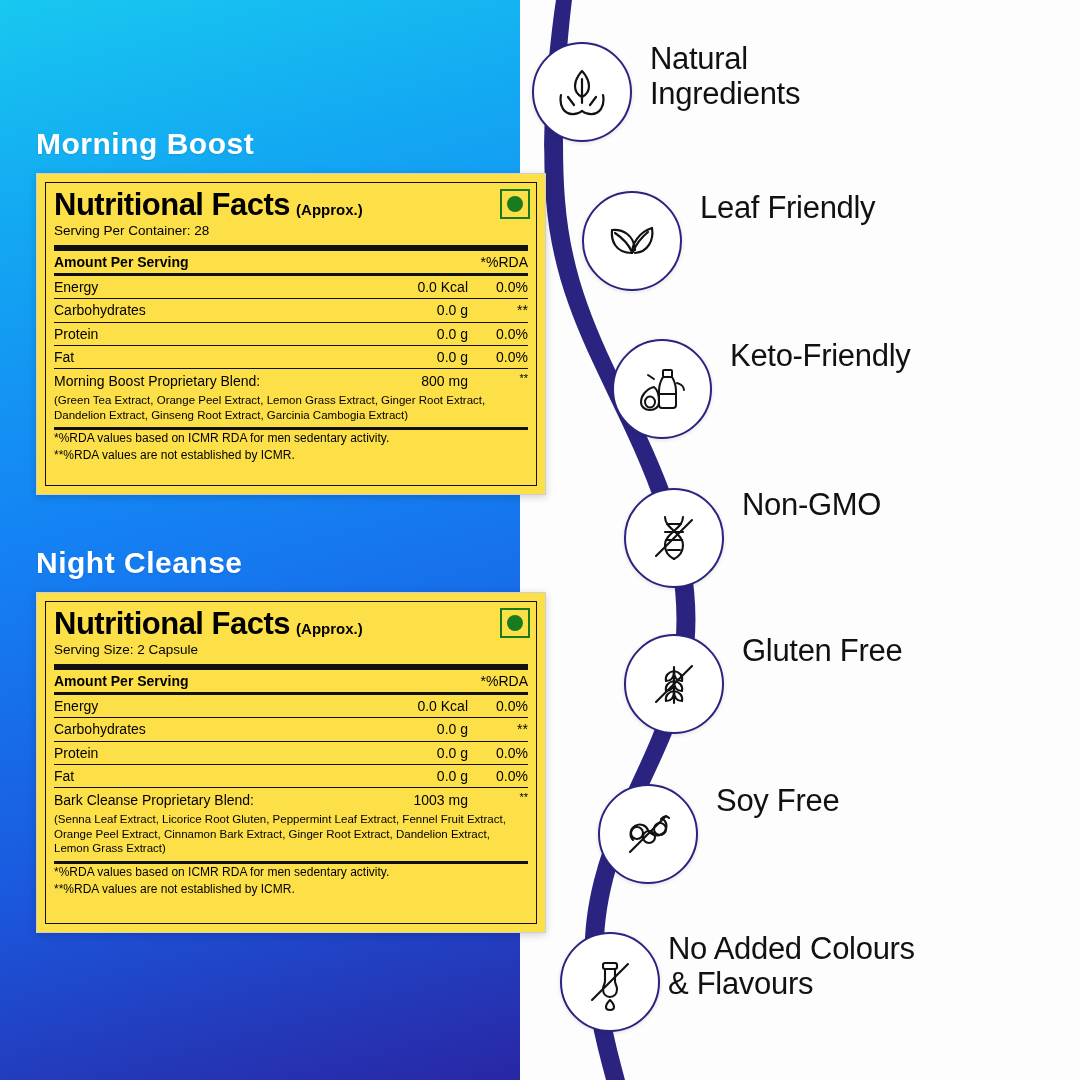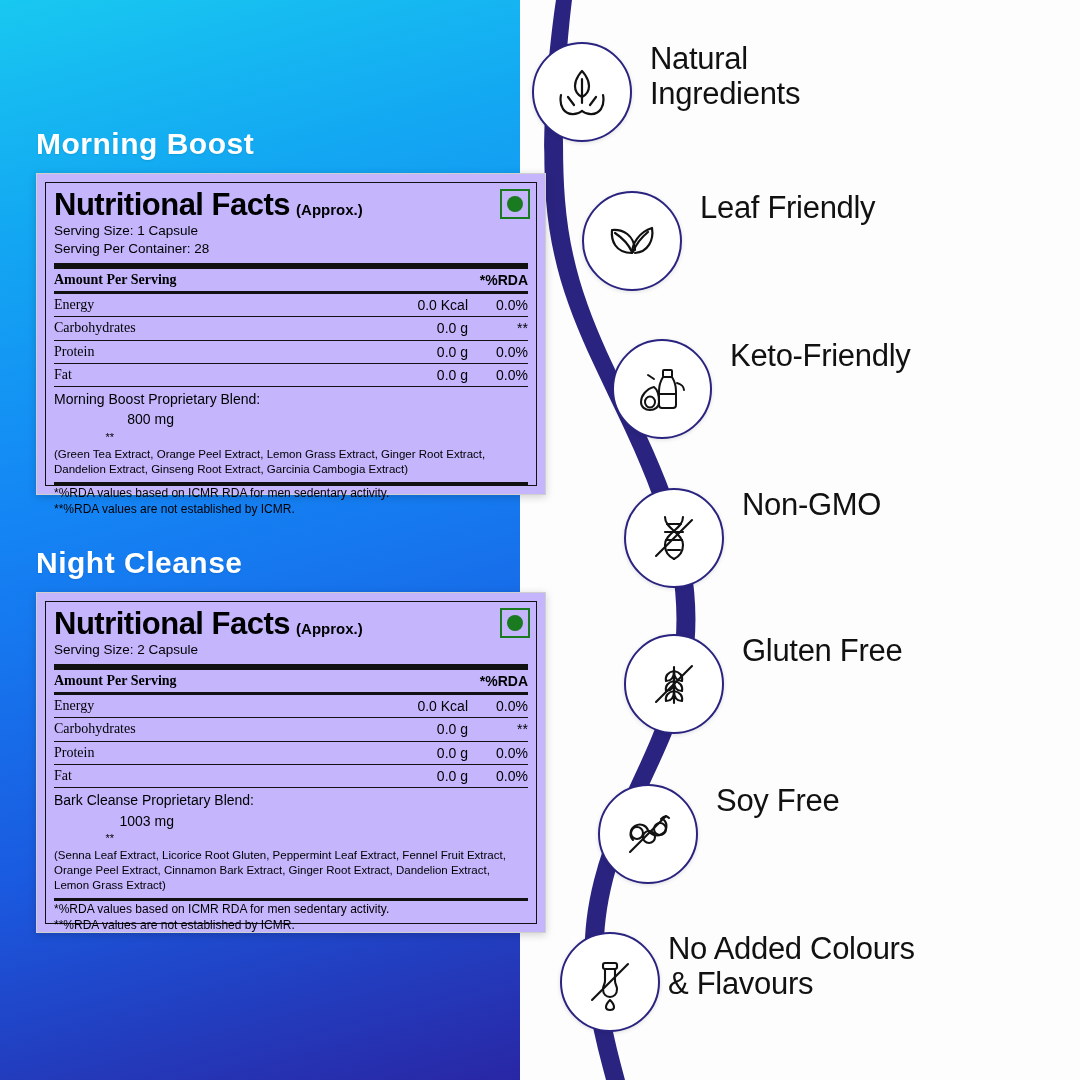--- a/index.html
+++ b/index.html
@@ -48,21 +48,21 @@
     font-weight: bold;
     letter-spacing: 0.5px;
     text-shadow: 0 1px 2px rgba(0,0,0,0.10);
   }
   #title-morning { left: 36px; top: 127px; }
   #title-night   { left: 36px; top: 546px; }
 
   
   .nf-card {
     position: absolute;
-    background: #c4b5fd;
+    background: #fde047;
     border: 1px solid #cfcfcf;
     box-shadow: 0 2px 8px rgba(0,0,0,0.18);
     padding: 8px;
   }
   #card-morning { left: 36px; top: 173px; width: 510px; height: 322px; }
   #card-night   { left: 36px; top: 592px; width: 510px; height: 341px; }
 
   .nf-inner {
     border: 1.5px solid #111;
     width: 100%; height: 100%;
@@ -109,32 +109,31 @@
   .rule-thick { border-top: 6px solid #111; margin-top: 5px; }
   .rule-thin  { border-top: 1px solid #111; }
   .rule-med   { border-top: 3px solid #111; }
 
   .row {
     display: flex;
     font-size: 14px;
     line-height: 1.45;
     padding: 1px 0 1px 0;
   }
-  .row .nm { flex: 1 1 auto; text-align: left; font-family: Liberation Serif, serif; }
+  .row .nm { flex: 1 1 auto; text-align: left; }
   .row .v1 { width: 120px; text-align: right; }
   .row .v2 { width: 60px; text-align: right; }
   .row.bold { font-weight: bold; }
-  .row.bold .v2 { font-weight: bold; }
+  .row.bold .v2 { font-weight: normal; }
 
   .blend-row {
     display: flex;
     font-size: 14px;
     line-height: 1.45;
     padding-top: 2px;
-    flex-direction: column;
   }
   .blend-row .nm { flex: 1 1 auto; }
   .blend-row .v1 { width: 120px; text-align: right; }
   .blend-row .v2 { width: 60px; text-align: right; font-size: 11px; }
 
   .blend-list {
     font-size: 11.5px;
     line-height: 1.3;
     padding-top: 1px;
   }
@@ -186,21 +185,20 @@
       <div class="veg-mark">
         <span class="veg-dot"></span>
       </div>
 
       <div class="nf-head">
         <span class="nf-title">Nutritional Facts</span>
         <span class="nf-approx">(Approx.)</span>
       </div>
 
       <div class="nf-serv">
-        <div>Serving Size: 1 Capsule</div>
         <div>Serving Per Container: 28</div>
       </div>
 
       <div class="rule-thick"></div>
 
       <div class="row bold">
         <span class="nm">Amount Per Serving</span>
         <span class="v1"></span>
         <span class="v2">*%RDA</span>
       </div>

